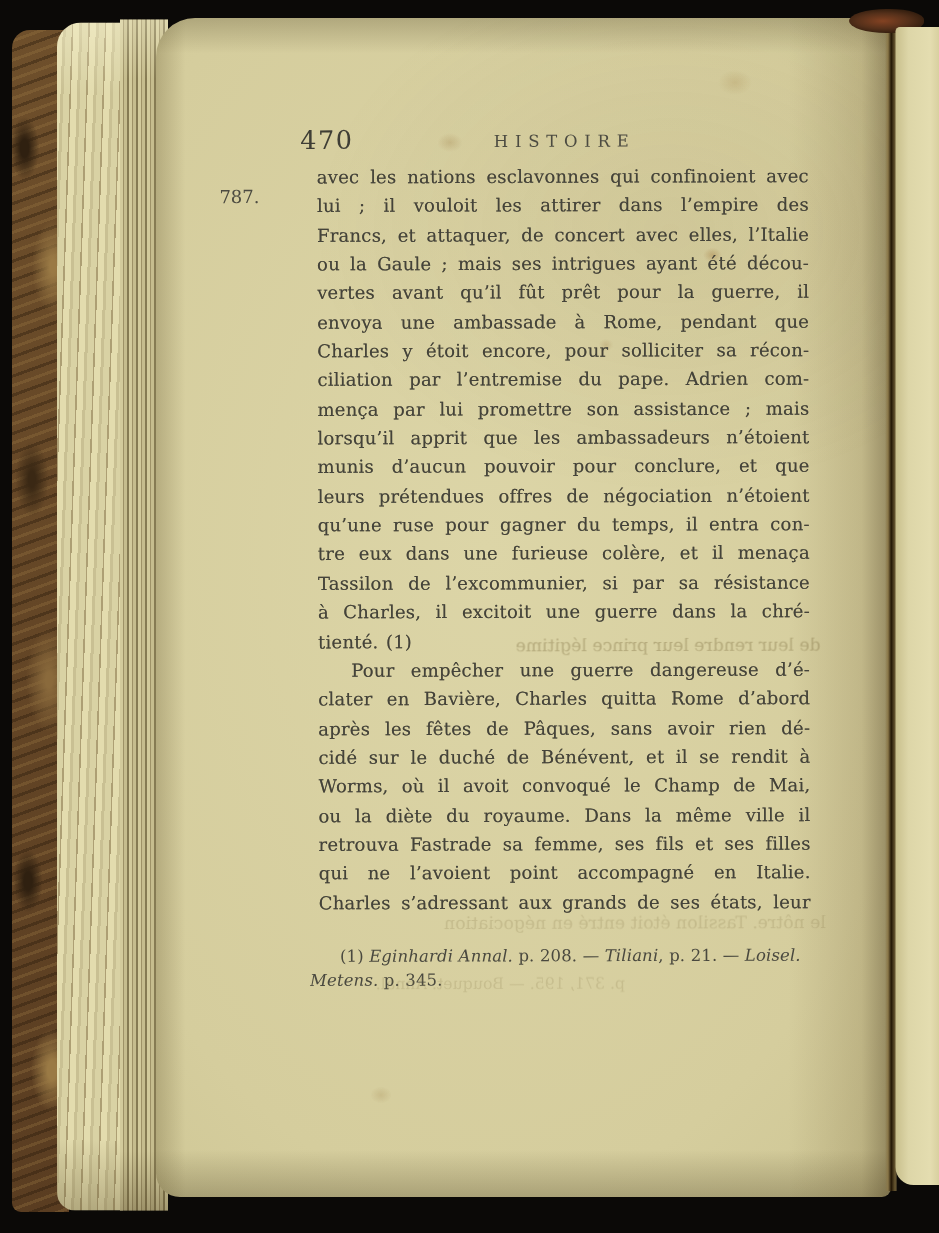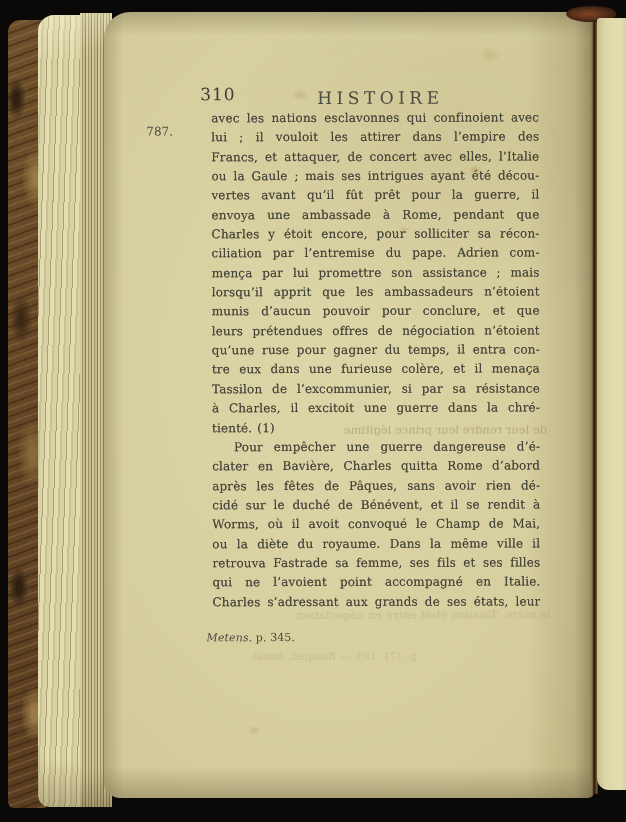--- a/index.html
+++ b/index.html
@@ -75,21 +75,21 @@
     border-radius:3px 0 0 12px;
     background:linear-gradient(90deg, #c8bf8c, #ddd6a8 30%, #e4ddb0 80%, #d8d0a0);
   }
 
   
   .text-layer{position:absolute;inset:0;color:#44433a;transform:rotate(-0.15deg);}
   .hdr-num{
     position:absolute;left:201px;top:84px;font-size:17px;letter-spacing:1px;color:#3f3e35;
   }
   .hdr-title{
-    position:absolute;left:318px;top:88px;font-size:17px;letter-spacing:4.5px;color:#4c4b41;
+    position:absolute;left:330px;top:88px;font-size:11px;letter-spacing:4.5px;color:#4c4b41;
   }
   .margin-note{
     position:absolute;left:147px;top:124px;font-size:12px;color:#4c4b41;
   }
   .body-block{
     position:absolute;left:212px;top:109px;width:328px;
     font-size:12px;letter-spacing:0.15px;word-spacing:1px;
   }
   .bl{
     height:19.35px;line-height:19.35px;overflow:hidden;
@@ -124,21 +124,21 @@
   <div class="page">
     <div class="stains"></div>
   </div>
 
   <div class="gutter"></div>
   <div class="knot"></div>
   <div class="right-page"></div>
 
   <div class="text-layer">
 
-    <div class="hdr-num">310</div>
+    <div class="hdr-num">470</div>
     <div class="hdr-title">HISTOIRE</div>
     <div class="margin-note">787.</div>
 
     <div class="body-block">
       <div class="bl">avec les nations esclavonnes qui confinoient avec</div>
       <div class="bl">lui ; il vouloit les attirer dans l’empire des</div>
       <div class="bl">Francs, et attaquer, de concert avec elles, l’Italie</div>
       <div class="bl">ou la Gaule ; mais ses intrigues ayant été décou-</div>
       <div class="bl">vertes avant qu’il fût prêt pour la guerre, il</div>
       <div class="bl">envoya une ambassade à Rome, pendant que</div>
@@ -158,20 +158,23 @@
       <div class="bl">après les fêtes de Pâques, sans avoir rien dé-</div>
       <div class="bl">cidé sur le duché de Bénévent, et il se rendit à</div>
       <div class="bl">Worms, où il avoit convoqué le Champ de Mai,</div>
       <div class="bl">ou la diète du royaume. Dans la même ville il</div>
       <div class="bl">retrouva Fastrade sa femme, ses fils et ses filles</div>
       <div class="bl">qui ne l’avoient point accompagné en Italie.</div>
       <div class="bl">Charles s’adressant aux grands de ses états, leur</div>
     </div>
 
     <div class="footnote">
+      <div class="fn-line first">
+        <span>(1) </span><span class="it">Eginhardi Annal.</span><span> p. 208. — </span><span class="it">Tiliani</span><span>, p. 21. — </span><span class="it">Loisel.</span>
+      </div>
       <div class="fn-line">
         <span class="it">Metens.</span><span> p. 345.</span>
       </div>
     </div>
 
     <div class="ghost g1">de leur rendre leur prince légitime</div>
     <div class="ghost g2">le nôtre. Tassilon étoit entré en négociation</div>
     <div class="ghost g3">p. 371, 195. — Bouquet. Annal.</div>
 
   </div>

